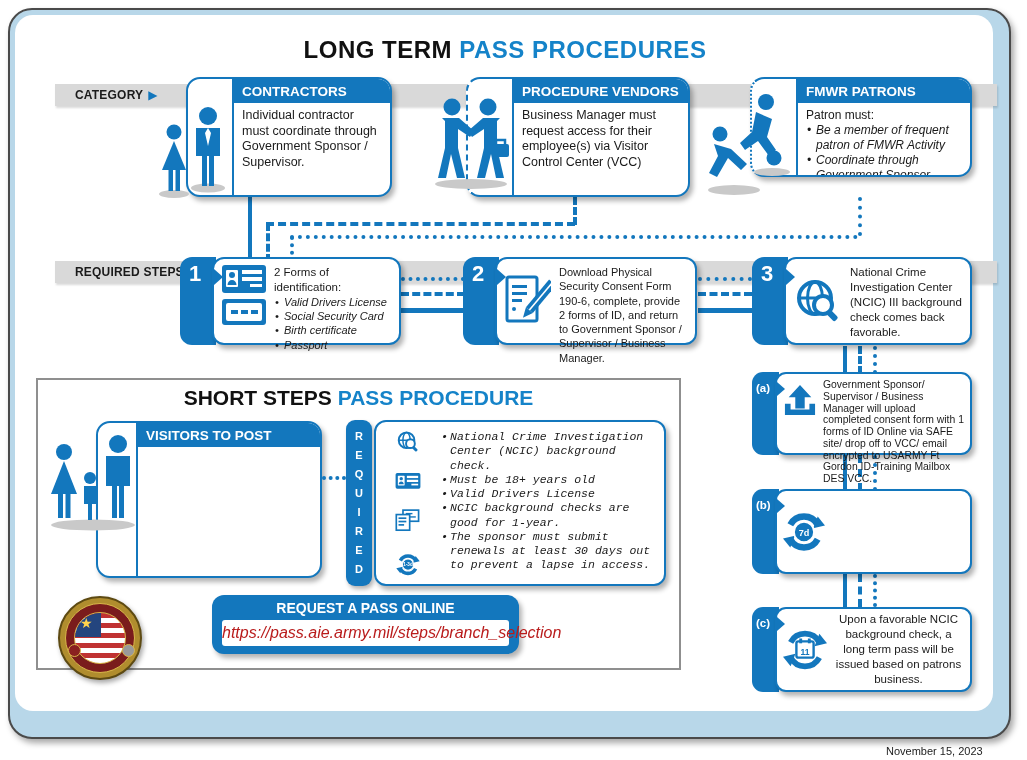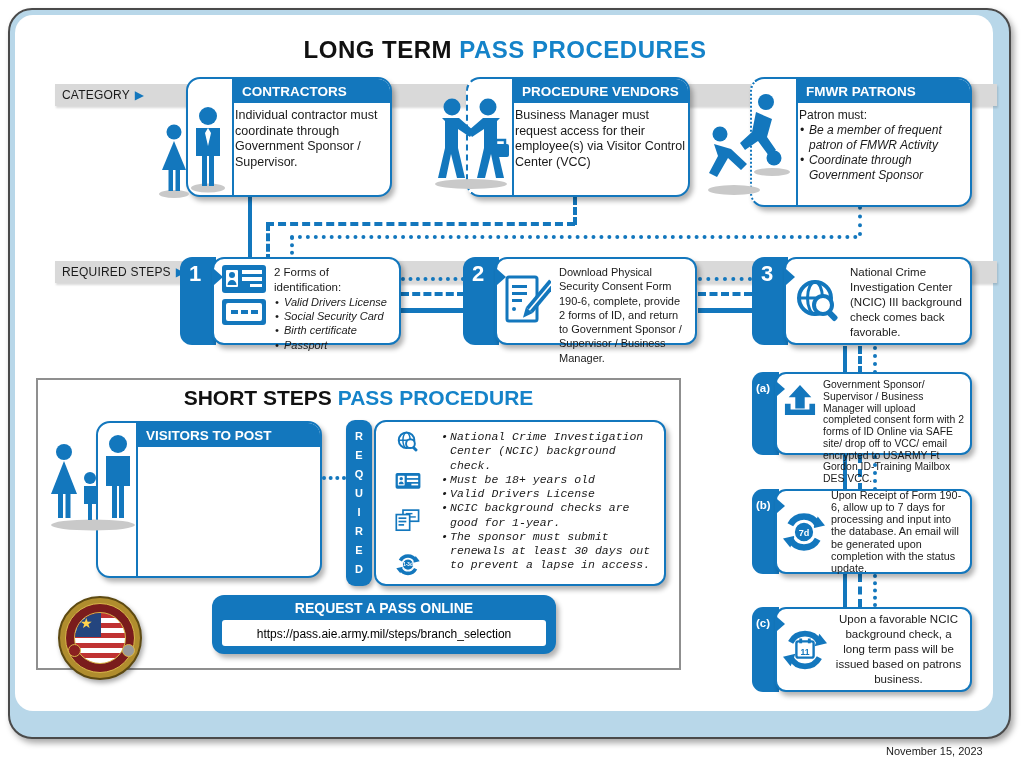--- a/index.html
+++ b/index.html
@@ -20,32 +20,32 @@
 
   .abs{position:absolute;}
 
   
   .main-title{left:0;top:36px;width:1010px;text-align:center;font-size:24px;font-weight:bold;letter-spacing:.5px;}
   .t-black{color:#111;}
   .t-blue{color:#1583C9;}
 
   
   .band{background:var(--band);height:22px;display:flex;align-items:center;box-shadow:1px 2px 2px rgba(0,0,0,.15);}
-  .band-label{font-size:12px;font-weight:normal;padding-left:7px;letter-spacing:.2px;}
+  .band-label{font-size:12px;font-weight:bold;padding-left:20px;letter-spacing:.2px;}
   .band-arrow{color:var(--blue);font-size:12px;margin-left:5px;}
 
   
   .card{display:flex;background:#fff;border:2.5px solid var(--blue);border-radius:14px;
         box-shadow:3px 4px 5px rgba(0,0,0,.3);}
   .card.dashed{border-left-style:dashed;}
   .card.dotted{border-left-style:dotted;}
   .icon-cell{width:44px;flex:0 0 auto;border-radius:12px 0 0 12px;}
   .card-content{flex:1;display:flex;flex-direction:column;border-left:2.5px solid var(--blue);border-radius:0 12px 12px 0;overflow:hidden;}
   .card-header{background:var(--blue);color:#fff;font-weight:bold;font-size:13.5px;padding:5px 8px 4px;}
-  .card-body{padding:5px 1px;font-size:12.5px;line-height:1.25;}
+  .card-body{padding:5px 8px;font-size:12.5px;line-height:1.25;}
   .card-body.small{font-size:12px;}
 
   ul.plain{list-style:none;}
   ul.plain li{position:relative;padding-left:10px;}
   ul.plain li::before{content:"\2022";position:absolute;left:1px;}
   .it{font-style:italic;}
 
   
   .step{display:flex;align-items:stretch;}
   .step-num{position:relative;width:36px;flex:0 0 auto;background:var(--blue);color:#fff;font-weight:bold;
@@ -76,21 +76,21 @@
 
   .req-panel{background:#fff;border:2px solid var(--blue);border-radius:12px;display:flex;gap:10px;
              padding:8px 8px 8px 10px;box-shadow:3px 4px 5px rgba(0,0,0,.3);}
   .req-list{font-size:11.5px;line-height:1.24;font-family:Liberation Mono, monospace;}
 
   
   .request-box{background:var(--blue);border-radius:12px;box-shadow:3px 4px 5px rgba(0,0,0,.3);
                display:flex;flex-direction:column;}
   .request-header{color:#fff;font-weight:bold;font-size:14px;text-align:center;padding:5px 0 4px;}
   .request-url-box{background:#fff;border-radius:3px;margin:0 10px 8px;padding:4px 0;text-align:center;}
-  .request-url{font-size:12px;color:#000000;}
+  .request-url{font-size:16px;color:#b91c1c;font-style:italic;}
 
   
   .side{display:flex;align-items:stretch;}
   .side-tab{position:relative;width:27px;flex:0 0 auto;background:var(--blue);color:#fff;font-weight:bold;
             font-size:11.5px;border-radius:11px 0 0 11px;padding:10px 0 0 4px;}
   .side-tab::after{content:"";position:absolute;left:25px;top:10px;border-left:8px solid var(--blue);
                    border-top:7px solid transparent;border-bottom:7px solid transparent;z-index:3;}
   .side-box{flex:1;background:#fff;border:2px solid var(--blue);border-radius:11px;margin-left:-4px;
             display:flex;gap:6px;padding:5px 6px;box-shadow:3px 4px 5px rgba(0,0,0,.3);z-index:2;align-items:flex-start;}
   .side-text{font-size:10.4px;line-height:1.13;}
@@ -194,21 +194,21 @@
   <svg class="abs" style="left:430px;top:94px;" width="82" height="96" viewBox="0 0 82 96">
     <ellipse class="base" cx="41" cy="90" rx="36" ry="5"></ellipse>
     <circle class="b" cx="22" cy="13" r="8.5"></circle>
     <path class="b" d="M12 24 h17 l15 13 -4 6 -12 -8 v19 l7 30 h-8 l-6 -24 -5 24 h-8 l7 -30 v-27 z"></path>
     <circle class="b" cx="58" cy="13" r="8.5"></circle>
     <path class="b" d="M70 24 h-17 l-15 13 4 6 12 -8 v19 l-7 30 h8 l6 -24 5 24 h8 l-7 -30 v-27 z"></path>
     <rect class="b" x="62" y="50" width="17" height="13" rx="2"></rect>
     <path fill="none" stroke="#1377BD" stroke-width="2.5" d="M66 50 v-4 h9 v4"></path>
   </svg>
 
-  <div class="abs card dotted" style="left:750px;top:77px;width:222px;height:130px;">
+  <div class="abs card dotted" style="left:750px;top:77px;width:222px;height:100px;">
     <div class="icon-cell"></div>
     <div class="card-content">
       <div class="card-header">FMWR PATRONS</div>
       <div class="card-body small">
         <div>Patron must:</div>
         <ul class="plain it">
           <li>Be a member of frequent patron of FMWR Activity</li>
           <li>Coordinate through Government Sponsor</li>
         </ul>
       </div>
@@ -383,50 +383,49 @@
     <div class="seal-ring">
       <div class="seal-core">
         <div class="seal-canton"></div>
         <div class="seal-star">★</div>
       </div>
     </div>
     <div class="seal-dot-l"></div>
     <div class="seal-dot-r"></div>
   </div>
 
-  <div class="abs request-box" style="left:212px;top:595px;width:344px;height:59px;">
+  <div class="abs request-box" style="left:212px;top:595px;width:307px;height:59px;">
     <div class="request-header">REQUEST A PASS ONLINE</div>
     <div class="request-url-box">
       <span class="request-url">https://pass.aie.army.mil/steps/branch_selection</span>
     </div>
   </div>
 
   <div class="abs side" style="left:752px;top:372px;width:220px;height:83px;">
     <div class="side-tab">(a)</div>
     <div class="side-box">
       <svg width="34" height="32" viewBox="0 0 36 34" style="flex:0 0 auto;margin-top:6px;">
         <path class="b" d="M18 0 L30 13 h-7 v12 h-10 v-12 h-7 z"></path>
         <path class="b" d="M2 20 v12 h32 v-12 h-6 v6 h-20 v-6 z"></path>
       </svg>
-      <div class="side-text">Government Sponsor/ Supervisor / Business Manager will upload completed consent form with 2 forms of ID Online via SAFE site/ drop off to VCC/ email encrypted to USARMY Ft Gordon ID-Training Mailbox DES VCC.</div>
+      <div class="side-text">Government Sponsor/ Supervisor / Business Manager will upload completed consent form with 1 forms of ID Online via SAFE site/ drop off to VCC/ email encrypted to USARMY Ft Gordon ID-Training Mailbox DES VCC.</div>
     </div>
   </div>
 
   <div class="abs side" style="left:752px;top:489px;width:220px;height:85px;">
     <div class="side-tab">(b)</div>
     <div class="side-box" style="align-items:center;">
       <svg width="42" height="42" viewBox="0 0 46 46" style="flex:0 0 auto;">
         <path d="M8 15 A17 17 0 0 1 38 15" fill="none" stroke="#1377BD" stroke-width="7"></path>
         <polygon class="b" points="38,6 46,16 33,19"></polygon>
         <path d="M38 31 A17 17 0 0 1 8 31" fill="none" stroke="#1377BD" stroke-width="7"></path>
         <polygon class="b" points="8,40 0,30 13,27"></polygon>
         <circle class="b" cx="23" cy="23" r="11" stroke="#fff" stroke-width="2"></circle>
         <text x="23" y="27" text-anchor="middle" font-size="10" font-weight="bold" fill="#fff">7d</text>
       </svg>
-      <div class="side-text" style="font-size:10.8px;">Upon Receipt of Form 190-6, allow up to 7 days for processing and input into the database. An email will be generated upon completion with the status update.</div>
     </div>
   </div>
 
   <div class="abs side" style="left:752px;top:607px;width:220px;height:85px;">
     <div class="side-tab">(c)</div>
     <div class="side-box" style="align-items:center;">
       <svg width="44" height="44" viewBox="0 0 46 46" style="flex:0 0 auto;">
         <path d="M8 15 A17 17 0 0 1 38 15" fill="none" stroke="#1377BD" stroke-width="6"></path>
         <polygon class="b" points="38,6 46,16 33,19"></polygon>
         <path d="M38 31 A17 17 0 0 1 8 31" fill="none" stroke="#1377BD" stroke-width="6"></path>

